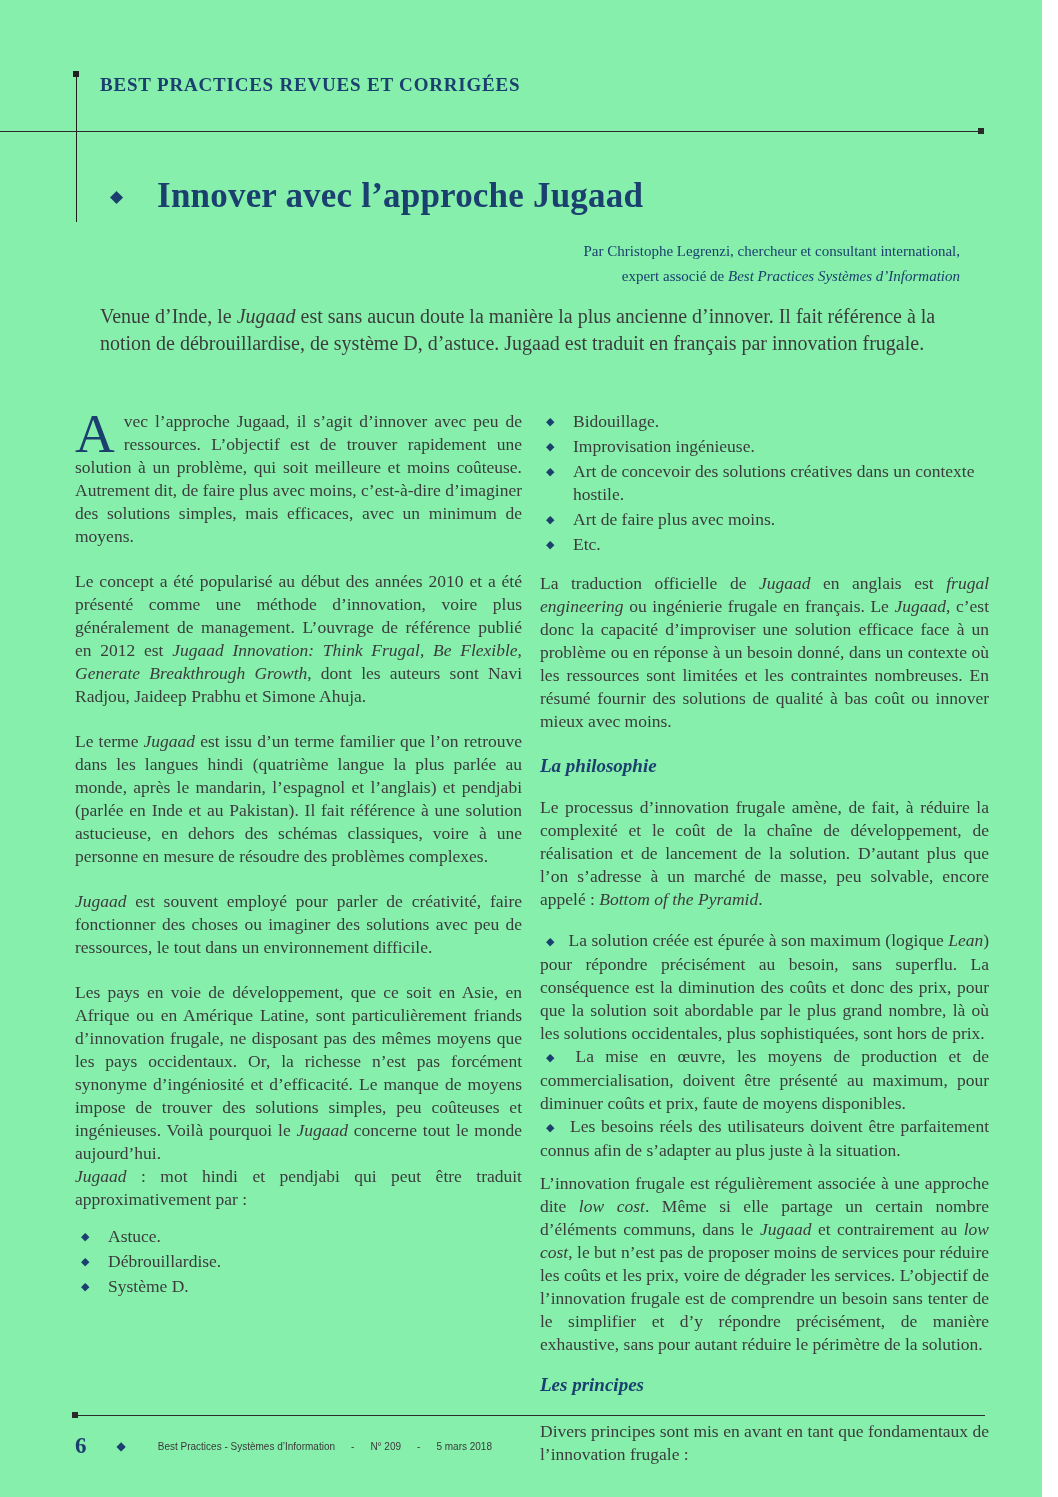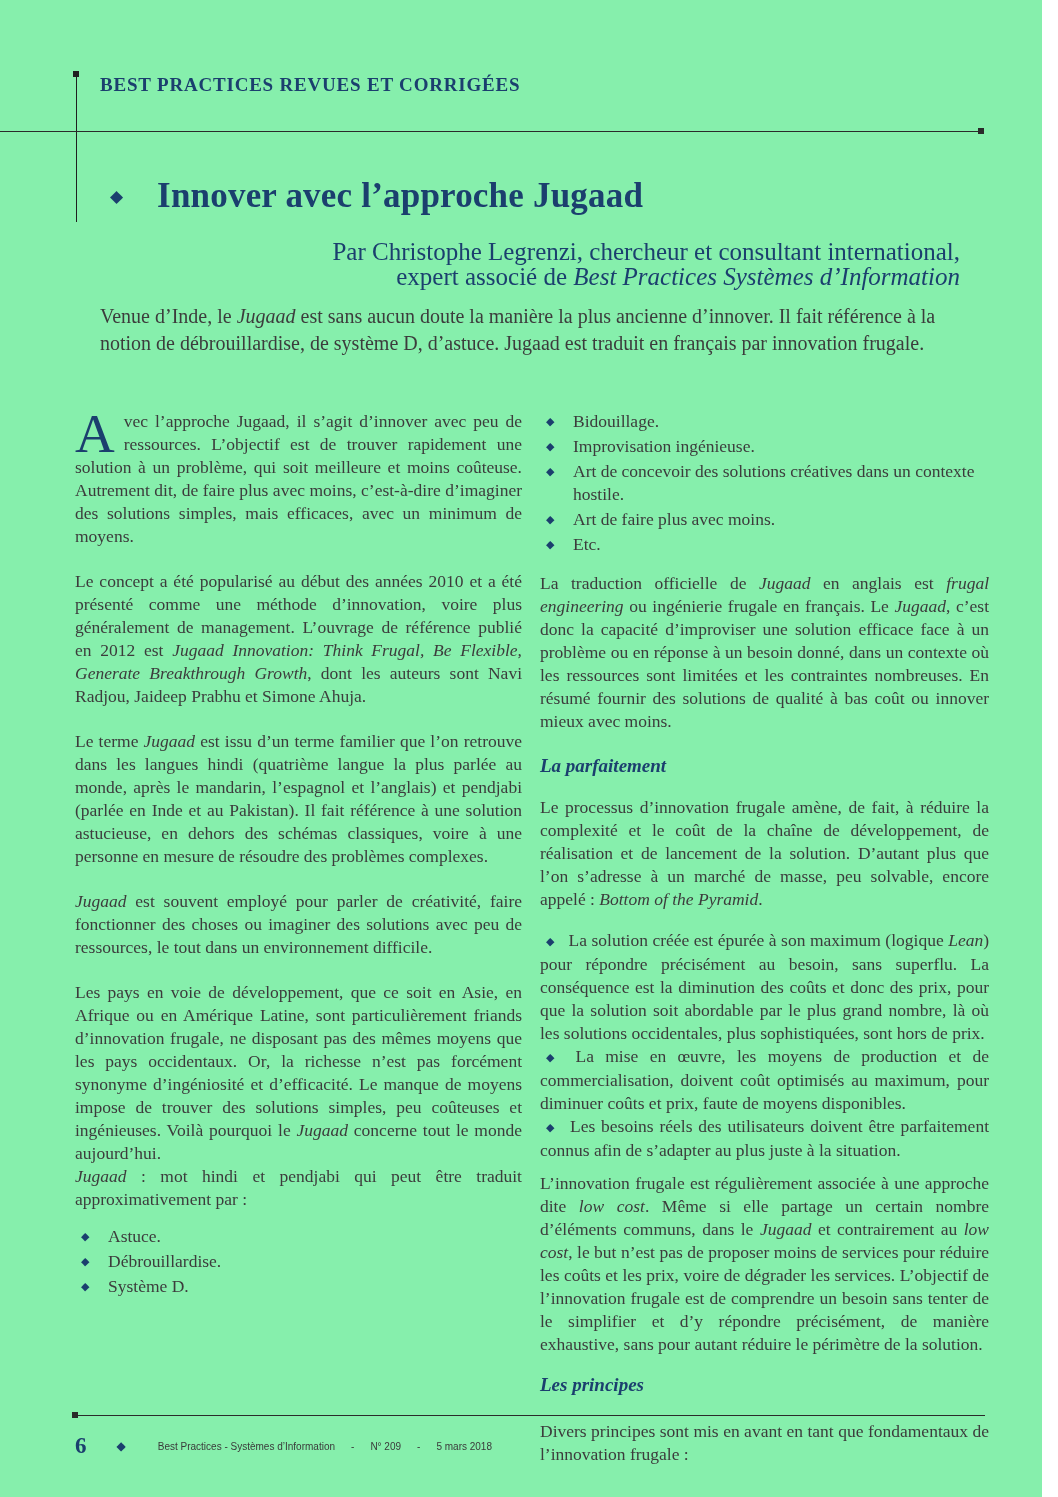--- a/index.html
+++ b/index.html
@@ -28,21 +28,21 @@
   .title-diamond{color:var(--navy);font-size:17px;line-height:1;}
   .title{
     margin:0 0 0 34px;
     font-size:35px;font-weight:bold;color:var(--navy);
     letter-spacing:.2px;
   }
 
   .byline{
     position:absolute;left:300px;top:239px;width:660px;
     text-align:right;color:var(--navy);
-    font-size:25px;line-height:25px;
+    font-size:15px;line-height:25px;
   }
 
   .lead{
     position:absolute;left:100px;top:303px;width:860px;
     font-size:20px;line-height:27px;color:var(--ink);
   }
 
   
   .col{position:absolute;top:410px;}
   .col-left{left:75px;width:447px;}
@@ -184,25 +184,25 @@
         <span class="li-text"><span>Art de faire plus avec moins.</span></span>
       </li>
       <li>
         <span class="bullet">◆</span>
         <span class="li-text"><span>Etc.</span></span>
       </li>
     </ul>
 
     <p class="body"><span>La traduction officielle de </span><span class="it">Jugaad</span><span> en anglais est </span><span class="it">frugal engineering</span><span> ou ingénierie frugale en français. Le </span><span class="it">Jugaad</span><span>, c’est donc la capacité d’improviser une solution efficace face à un problème ou en réponse à un besoin donné, dans un contexte où les ressources sont limitées et les contraintes nombreuses. En résumé fournir des solutions de qualité à bas coût ou innover mieux avec moins.</span></p>
 
-    <h3 class="sub" style="margin-top:8px">La parfaitement</h3>
+    <h3 class="sub" style="margin-top:8px">La philosophie</h3>
     <p class="body" style="margin-bottom:18px"><span>Le processus d’innovation frugale amène, de fait, à réduire la complexité et le coût de la chaîne de développement, de réalisation et de lancement de la solution. D’autant plus que l’on s’adresse à un marché de masse, peu solvable, encore appelé : </span><span class="it">Bottom of the Pyramid</span><span>.</span></p>
 
     <p class="body tight"><span class="inline-diamond">◆</span><span><span>La solution créée est épurée à son maximum (logique </span><span class="it">Lean</span><span>) pour répondre précisément au besoin, sans superflu. La conséquence est la diminution des coûts et donc des prix, pour que la solution soit abordable par le plus grand nombre, là où les solutions occidentales, plus sophistiquées, sont hors de prix.</span></span></p>
-    <p class="body tight"><span class="inline-diamond">◆</span><span><span>La mise en œuvre, les moyens de production et de commercialisation, doivent coût optimisés au maximum, pour diminuer coûts et prix, faute de moyens disponibles.</span></span></p>
+    <p class="body tight"><span class="inline-diamond">◆</span><span><span>La mise en œuvre, les moyens de production et de commercialisation, doivent être présenté au maximum, pour diminuer coûts et prix, faute de moyens disponibles.</span></span></p>
     <p class="body" style="margin-bottom:10px"><span class="inline-diamond">◆</span><span><span>Les besoins réels des utilisateurs doivent être parfaitement connus afin de s’adapter au plus juste à la situation.</span></span></p>
 
     <p class="body tight"><span>L’innovation frugale est régulièrement associée à une approche dite </span><span class="it">low cost</span><span>. Même si elle partage un certain nombre d’éléments communs, dans le </span><span class="it">Jugaad</span><span> et contrairement au </span><span class="it">low cost</span><span>, le but n’est pas de proposer moins de services pour réduire les coûts et les prix, voire de dégrader les services. L’objectif de l’innovation frugale est de comprendre un besoin sans tenter de le simplifier et d’y répondre précisément, de manière exhaustive, sans pour autant réduire le périmètre de la solution.</span></p>
 
     <h3 class="sub" style="margin-top:18px;margin-bottom:24px">Les principes</h3>
     <p class="body tight"><span>Divers principes sont mis en avant en tant que fondamentaux de l’innovation frugale :</span></p>
   </div>
 
   <div class="hrule-bottom"></div>
   <div class="hrule-bottom-cap"></div>

